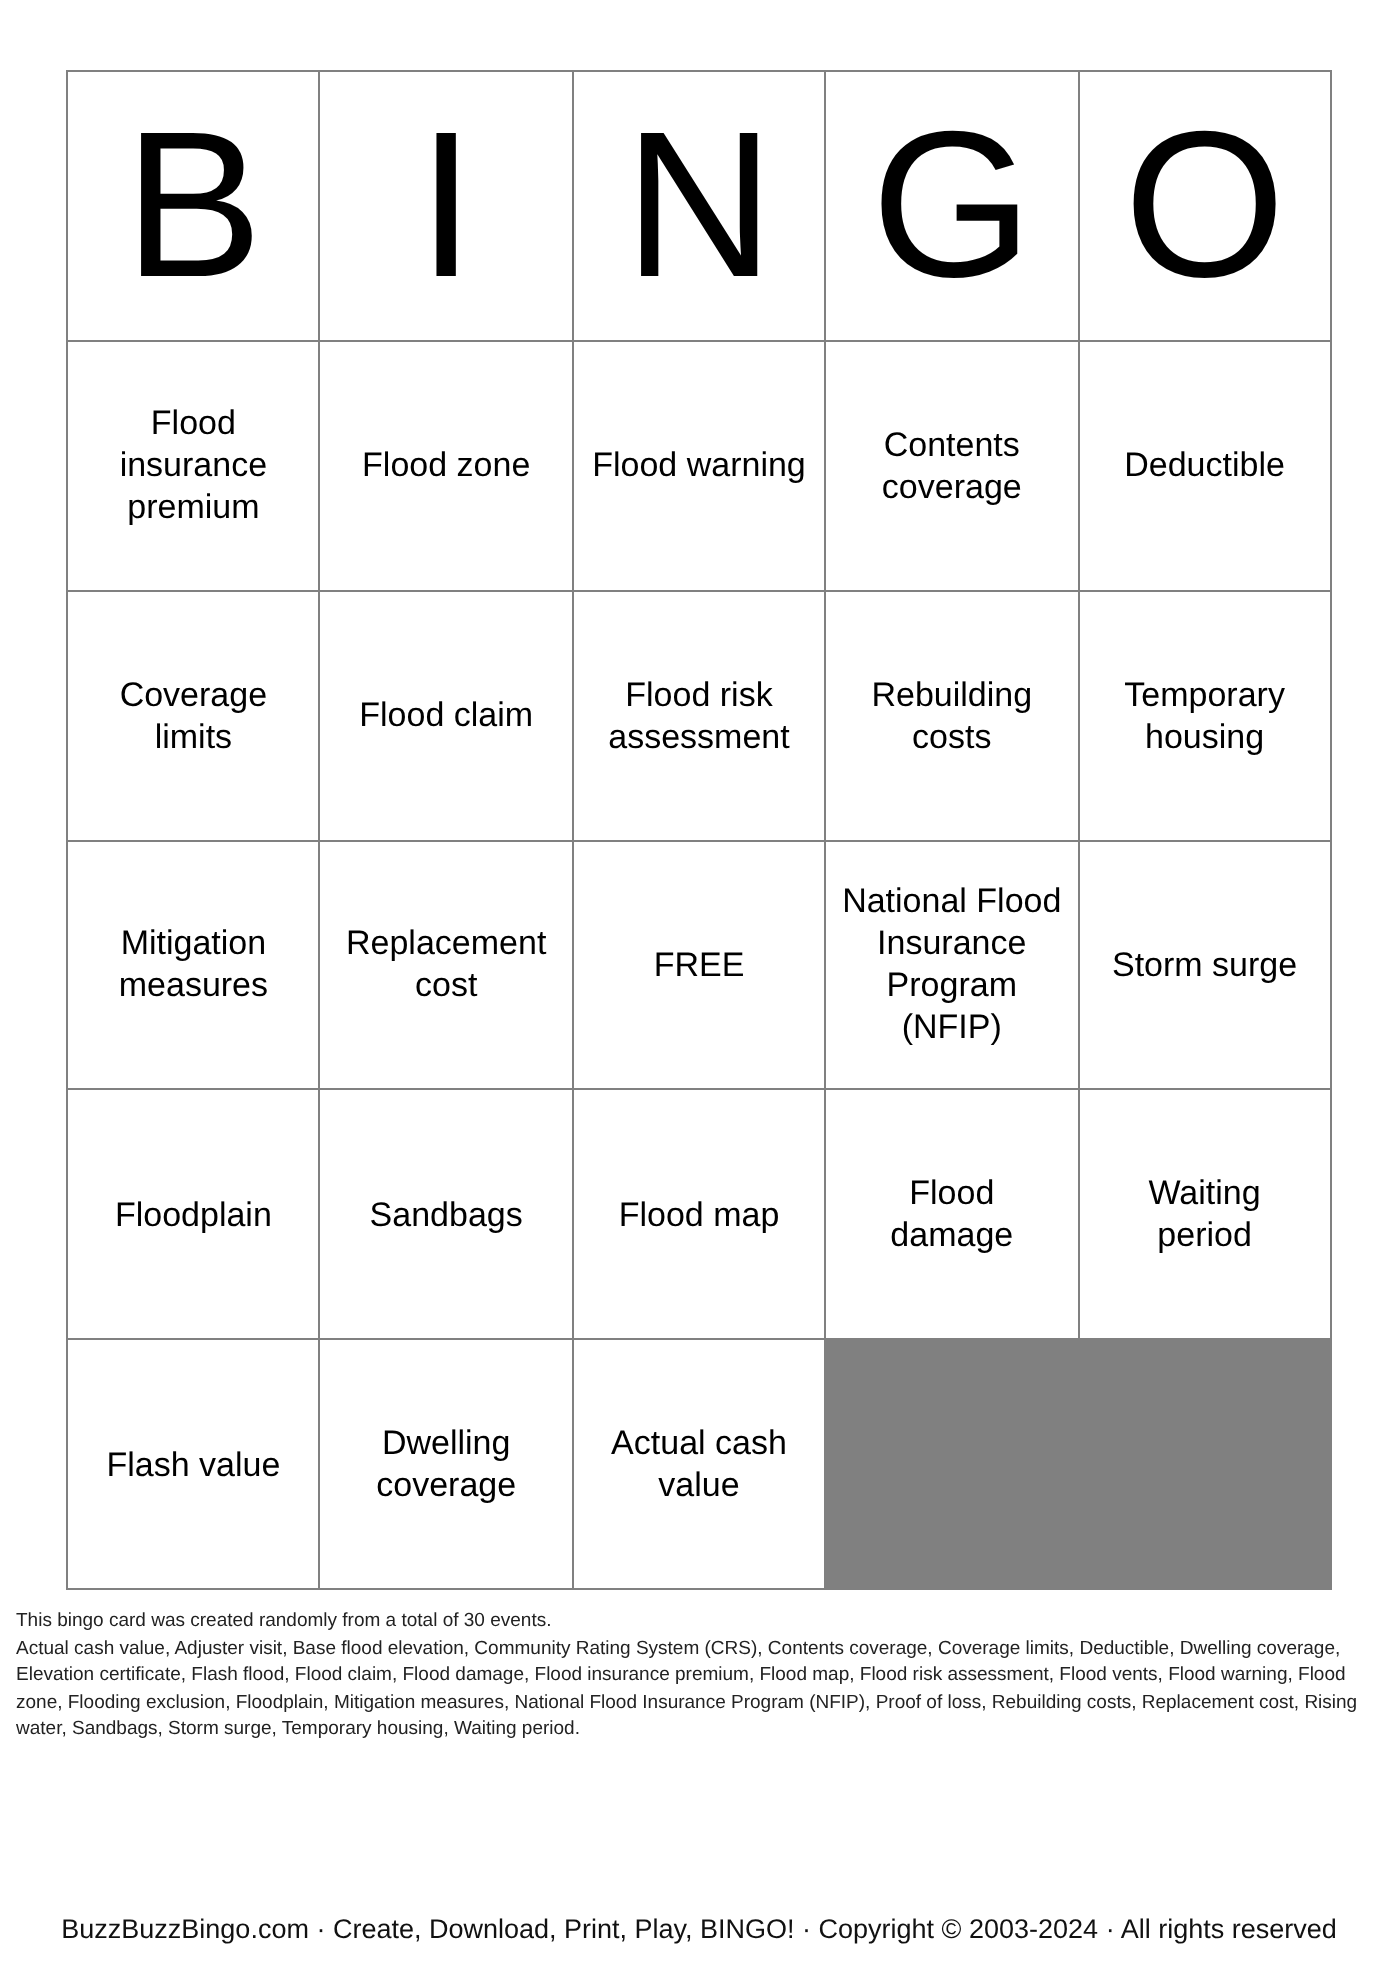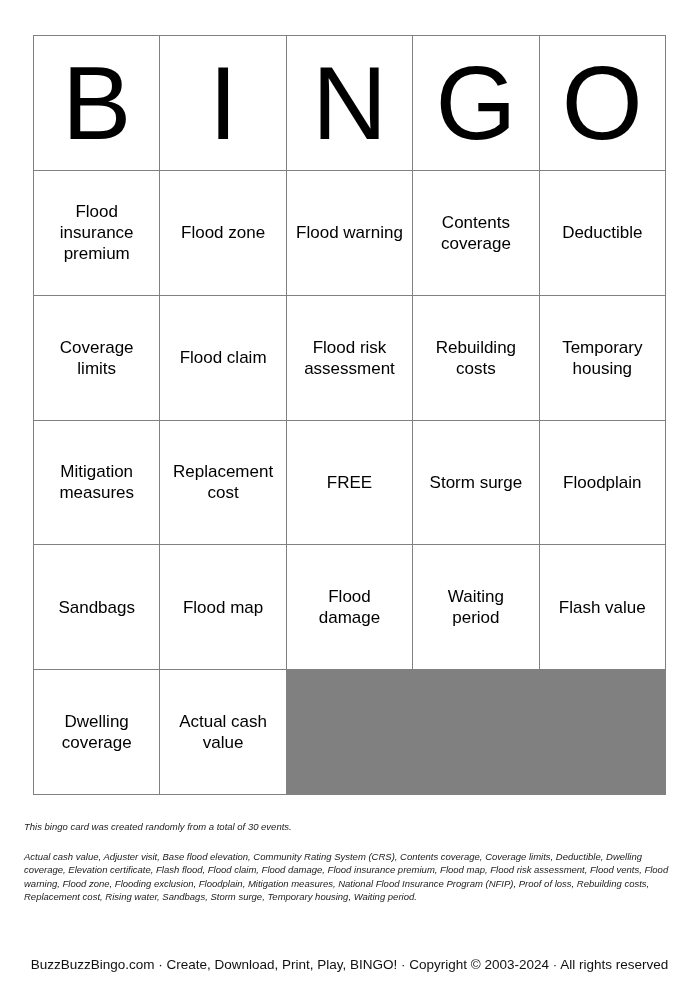--- a/index.html
+++ b/index.html
@@ -46,21 +46,21 @@
     cursor: default;
   }
   .footer-text {
     position: absolute;
     left: 8px; top: 804px;
     width: 688px;
     font-size: 9.5px;
     line-height: 13.5px;
     color: #222222;
   }
-  .footer-text p { margin: 16px; font-style: italic; }
+  .footer-text p { margin: 0; }
   .copyright-line {
     position: absolute;
     left: 0; top: 957px;
     width: 699px;
     text-align: center;
     font-size: 13.5px;
     line-height: 16px;
     color: #111111;
   }
 </style>
@@ -92,20 +92,24 @@
   <div class="bingo-cell">Rebuilding
 costs</div>
   <div class="bingo-cell">Temporary
 housing</div>
 
   <div class="bingo-cell">Mitigation
 measures</div>
   <div class="bingo-cell">Replacement
 cost</div>
   <div class="bingo-cell">FREE</div>
+  <div class="bingo-cell">National Flood
+Insurance
+Program
+(NFIP)</div>
 
   <div class="bingo-cell">Storm surge</div>
   <div class="bingo-cell">Floodplain</div>
   <div class="bingo-cell">Sandbags</div>
   <div class="bingo-cell">Flood map</div>
 
   <div class="bingo-cell">Flood
 damage</div>
   <div class="bingo-cell">Waiting
 period</div>

